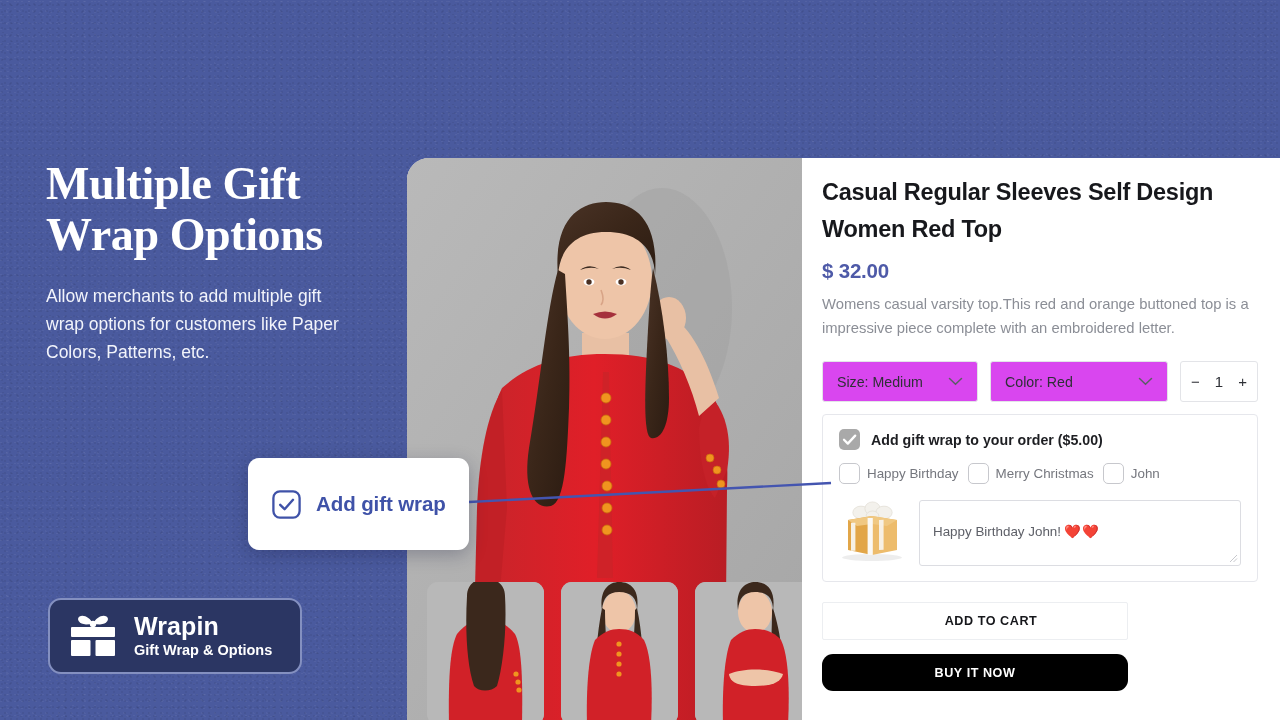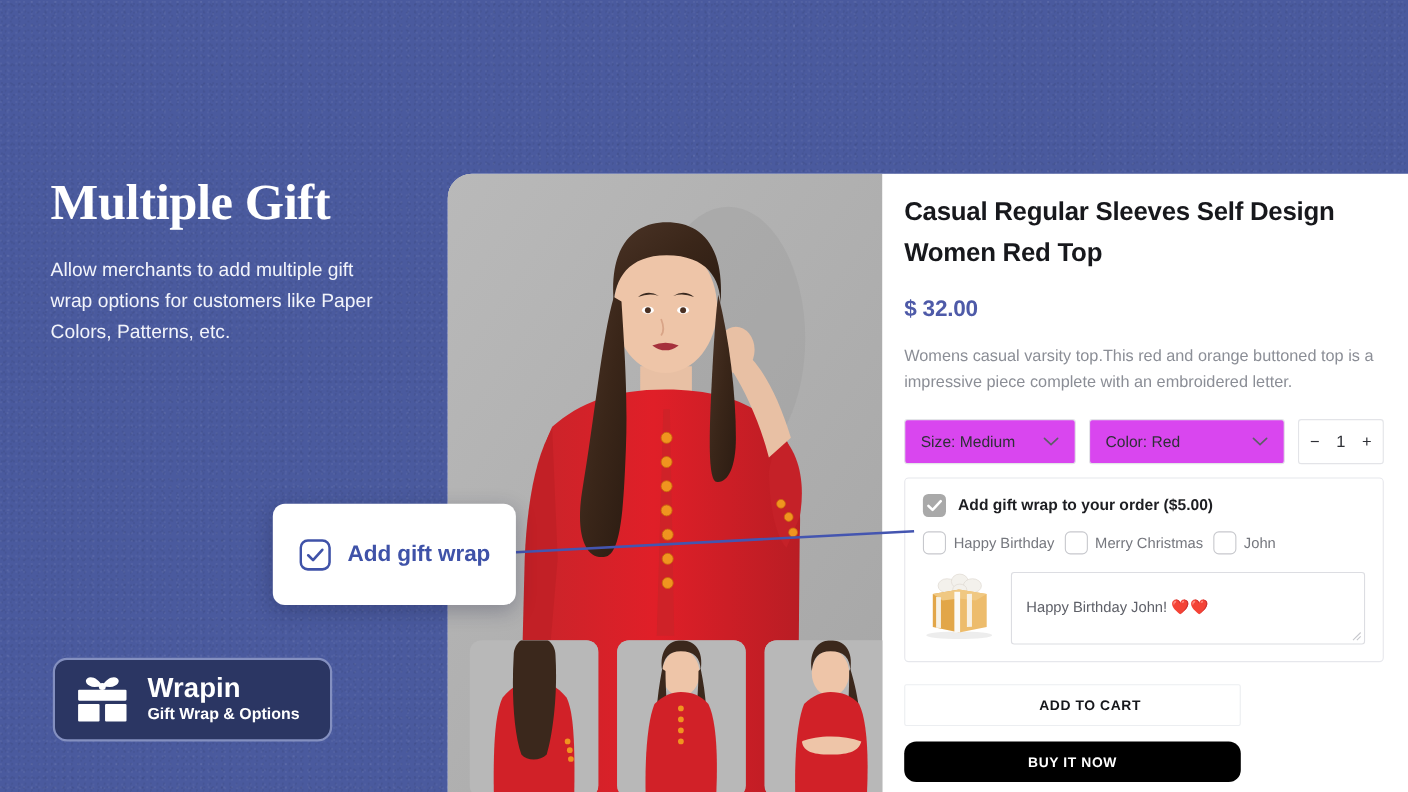--- a/index.html
+++ b/index.html
@@ -93,23 +93,23 @@
   #thumbs { position:absolute; left:20px; bottom:-5px; display:flex; gap:17px; z-index:3; }
   .thumb { width:117px; height:143px; border-radius:11px; overflow:hidden; background:#b5b5b5; position:relative; }
 
   
   #details { position:absolute; left:415px; top:0; width:458px; height:562px; padding:16px 0 0 0; }
 
   #product-title {
     font-size:23.5px; font-weight:700; color:#17181c;
     line-height:37px; letter-spacing:-.25px; width:420px;
   }
-  #product-price { margin-top:21px; font-size:20.5px; font-weight:700; color:#4e5aa8; letter-spacing:-.2px; }
+  #product-price { margin-top:11px; font-size:20.5px; font-weight:700; color:#4e5aa8; letter-spacing:-.2px; }
   #product-desc {
-    margin-top:19px; font-size:14.8px; line-height:24px; color:#8b8e96; width:443px;
+    margin-top:9px; font-size:14.8px; line-height:24px; color:#8b8e96; width:443px;
   }
 
   
   #variant-row { display:flex; align-items:center; gap:12px; margin-top:21px; }
   .select-box {
     height:41px; border:1px solid #e3e4e8; border-radius:3px; background:#d946ef;
     display:flex; align-items:center; justify-content:space-between;
     padding:0 14px; font-size:14.2px; color:#2e3036;
   }
   #size-select  { width:156px; }
@@ -162,20 +162,21 @@
   }
 </style>
 </head>
 <body>
 
 <div id="bg"></div>
 
 <div id="promo">
   <div id="promo-heading">
     <div>Multiple Gift</div>
+    <div>Wrap Options</div>
   </div>
   <div id="promo-sub">Allow merchants to add multiple gift wrap options for customers like Paper Colors, Patterns, etc.</div>
 </div>
 
 <div id="brand-badge">
   <svg class="giftmark" viewBox="0 0 54 46">
     <path d="M27 11 C24 4, 17 1, 13.5 3.5 C10 6, 13 11, 20 11.5 Z" fill="#ffffff"></path>
     <path d="M27 11 C30 4, 37 1, 40.5 3.5 C44 6, 41 11, 34 11.5 Z" fill="#ffffff"></path>
     <circle cx="27" cy="11" r="3.2" fill="#ffffff"></circle>
     <rect x="5" y="14" width="44" height="10" rx="1" fill="#ffffff"></rect>

